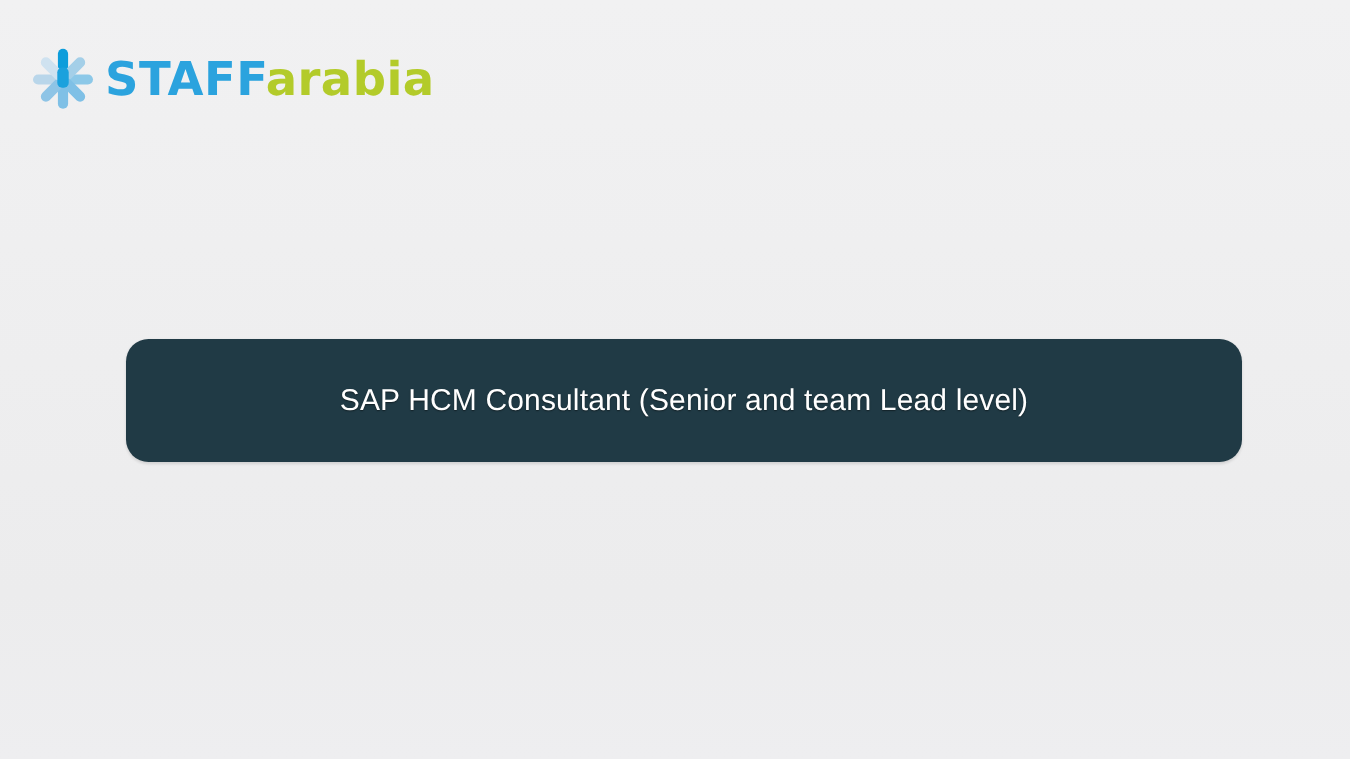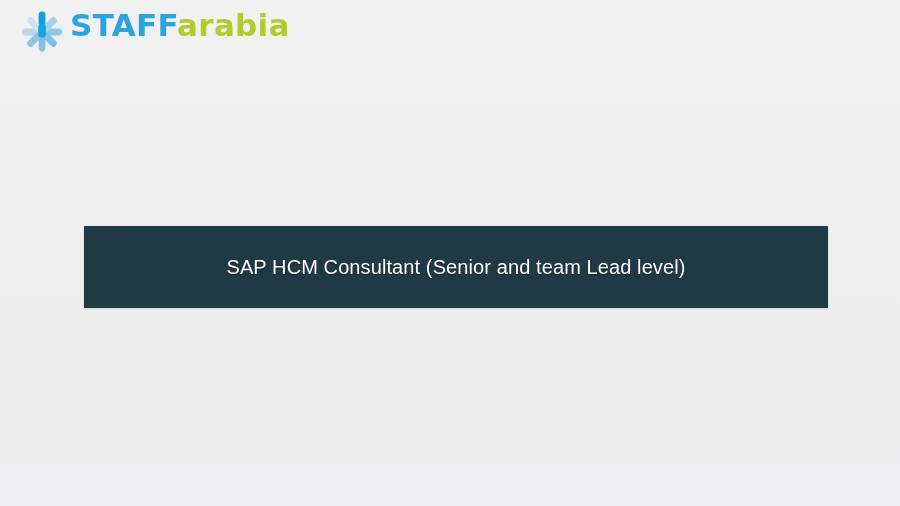--- a/index.html
+++ b/index.html
@@ -20,23 +20,23 @@
     height: 506px;
     background:
       linear-gradient(180deg, #f1f1f2 0%, #eeeeef 48%, #ececed 78%, #eeeef0 100%);
     overflow: hidden;
   }
 
   
   .logo {
     position: absolute;
     left: 20px;
-    top: 10px;
+    top: 30px;
     display: flex;
-    align-items: flex-start;
+    align-items: center;
     height: 46px;
   }
   .logo-mark {
     width: 44px;
     height: 44px;
     display: block;
     flex: 0 0 auto;
   }
   .logo-word {
     margin-left: 6px;
@@ -62,20 +62,21 @@
     left: 84px;
     top: 226px;
     width: 744px;
     height: 82px;
     background: #203a45;
     box-sizing: border-box;
     display: flex;
     align-items: center;
     justify-content: center;
     box-shadow: 0 1px 2px rgba(0,0,0,0.12);
+    border-radius: 15px;
   }
   .title-text {
     color: #ffffff;
     font-family: "Liberation Sans", sans-serif;
     font-size: 20px;
     font-weight: normal;
     line-height: 1.2;
     text-align: center;
     letter-spacing: 0.1px;
     white-space: nowrap;

